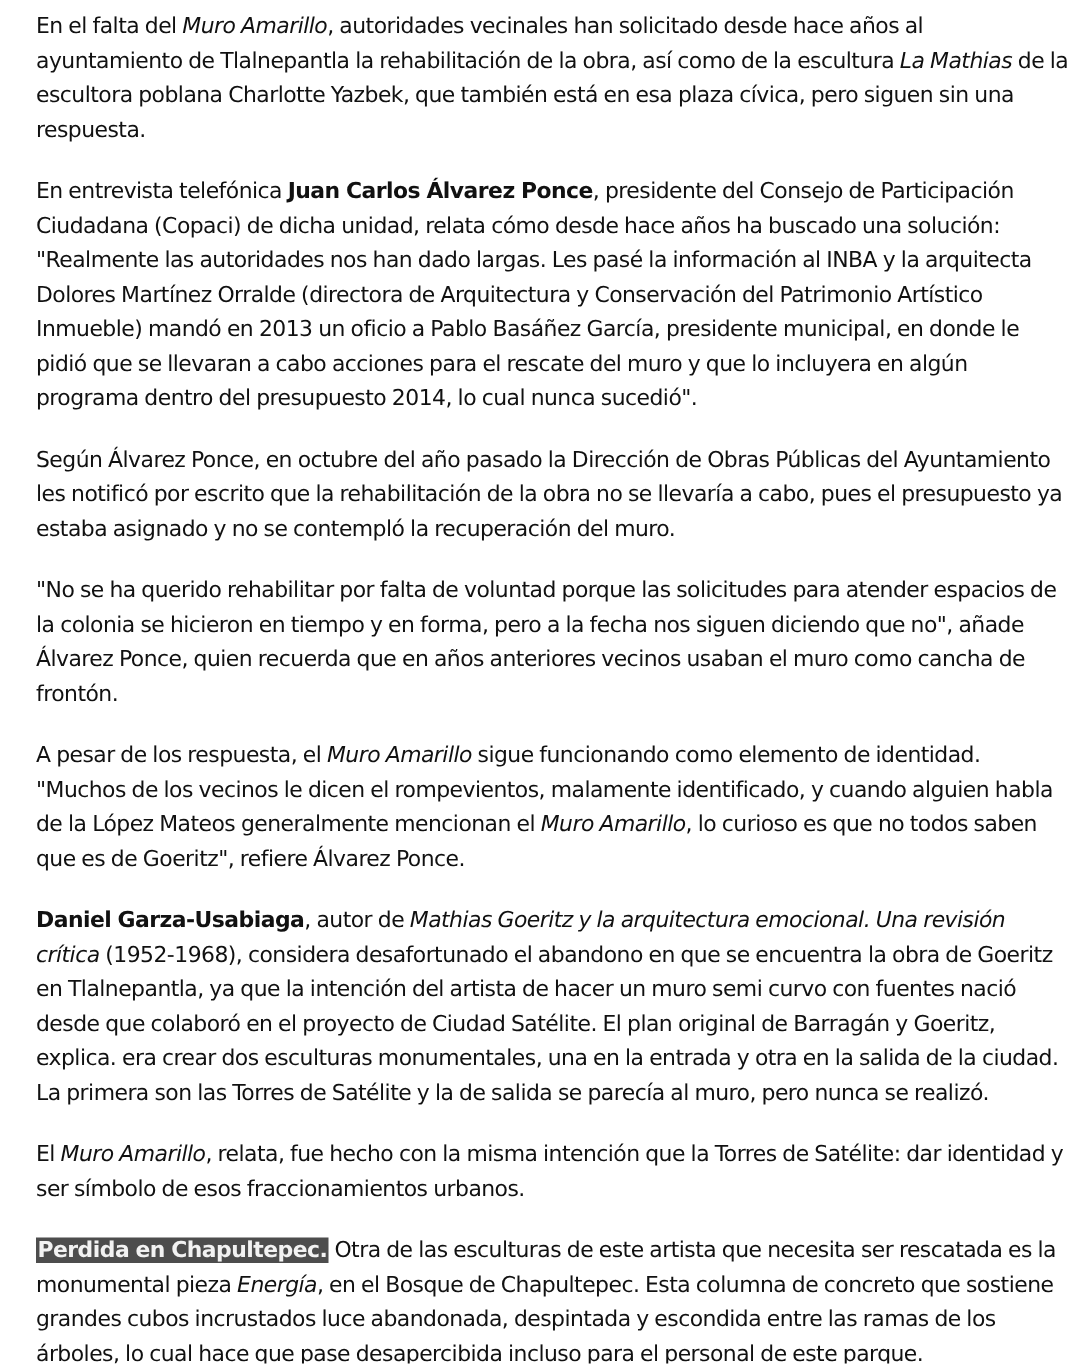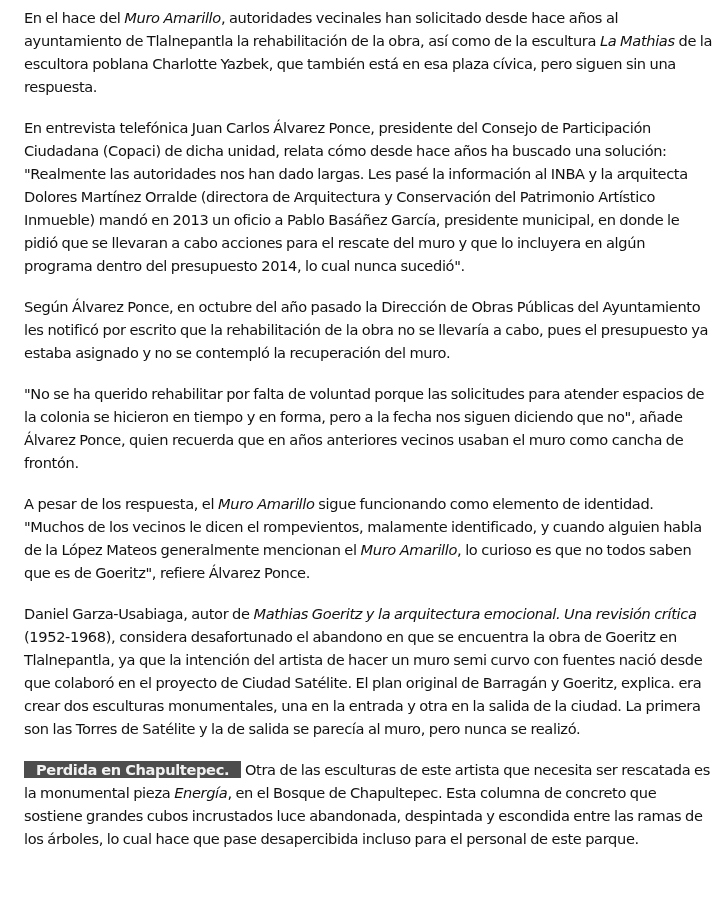--- a/index.html
+++ b/index.html
@@ -22,48 +22,51 @@
     word-spacing: -0.5px;
   }
   .article p {
     margin: 0 0 18px 0;
   }
   .article em {
     font-style: italic;
     text-align: center;
   }
   .article strong {
-    font-weight: normal;
+    font-weight: bold;
   }
   .highlight-label {
     background: #4d4d4d;
     color: #f2f2f2;
     font-weight: bold;
-    padding: 0 12px;
+    padding: 0 1px;
   }
 </style>
 </head>
 <body>
 
 <div class="article">
   <p>
-    <span>En el hace del </span><em>Muro Amarillo</em><span>, autoridades vecinales han solicitado desde hace años al ayuntamiento de Tlalnepantla la rehabilitación de la obra, así como de la escultura </span><em>La Mathias</em><span> de la escultora poblana Charlotte Yazbek, que también está en esa plaza cívica, pero siguen sin una respuesta.</span>
+    <span>En el falta del </span><em>Muro Amarillo</em><span>, autoridades vecinales han solicitado desde hace años al ayuntamiento de Tlalnepantla la rehabilitación de la obra, así como de la escultura </span><em>La Mathias</em><span> de la escultora poblana Charlotte Yazbek, que también está en esa plaza cívica, pero siguen sin una respuesta.</span>
   </p>
   <p>
     <span>En entrevista telefónica </span><strong>Juan Carlos Álvarez Ponce</strong><span>, presidente del Consejo de Participación Ciudadana (Copaci) de dicha unidad, relata cómo desde hace años ha buscado una solución: "Realmente las autoridades nos han dado largas. Les pasé la información al INBA y la arquitecta Dolores Martínez Orralde (directora de Arquitectura y Conservación del Patrimonio Artístico Inmueble) mandó en 2013 un oficio a Pablo Basáñez García, presidente municipal, en donde le pidió que se llevaran a cabo acciones para el rescate del muro y que lo incluyera en algún programa dentro del presupuesto 2014, lo cual nunca sucedió".</span>
   </p>
   <p>
     <span>Según Álvarez Ponce, en octubre del año pasado la Dirección de Obras Públicas del Ayuntamiento les notificó por escrito que la rehabilitación de la obra no se llevaría a cabo, pues el presupuesto ya estaba asignado y no se contempló la recuperación del muro.</span>
   </p>
   <p>
     <span>"No se ha querido rehabilitar por falta de voluntad porque las solicitudes para atender espacios de la colonia se hicieron en tiempo y en forma, pero a la fecha nos siguen diciendo que no", añade Álvarez Ponce, quien recuerda que en años anteriores vecinos usaban el muro como cancha de frontón.</span>
   </p>
   <p>
     <span>A pesar de los respuesta, el </span><em>Muro Amarillo</em><span> sigue funcionando como elemento de identidad. "Muchos de los vecinos le dicen el rompevientos, malamente identificado, y cuando alguien habla de la López Mateos generalmente mencionan el </span><em>Muro Amarillo</em><span>, lo curioso es que no todos saben que es de Goeritz", refiere Álvarez Ponce.</span>
   </p>
   <p>
     <strong>Daniel Garza-Usabiaga</strong><span>, autor de </span><em>Mathias Goeritz y la arquitectura emocional. Una revisión crítica</em><span> (1952-1968), considera desafortunado el abandono en que se encuentra la obra de Goeritz en Tlalnepantla, ya que la intención del artista de hacer un muro semi curvo con fuentes nació desde que colaboró en el proyecto de Ciudad Satélite. El plan original de Barragán y Goeritz, explica. era crear dos esculturas monumentales, una en la entrada y otra en la salida de la ciudad. La primera son las Torres de Satélite y la de salida se parecía al muro, pero nunca se realizó.</span>
   </p>
   <p>
+    <span>El </span><em>Muro Amarillo</em><span>, relata, fue hecho con la misma intención que la Torres de Satélite: dar identidad y ser símbolo de esos fraccionamientos urbanos.</span>
+  </p>
+  <p>
     <span class="highlight-label">Perdida en Chapultepec.</span><span> Otra de las esculturas de este artista que necesita ser rescatada es la monumental pieza </span><em>Energía</em><span>, en el Bosque de Chapultepec. Esta columna de concreto que sostiene grandes cubos incrustados luce abandonada, despintada y escondida entre las ramas de los árboles, lo cual hace que pase desapercibida incluso para el personal de este parque.</span>
   </p>
 
 </div>
 
 </body></html>

